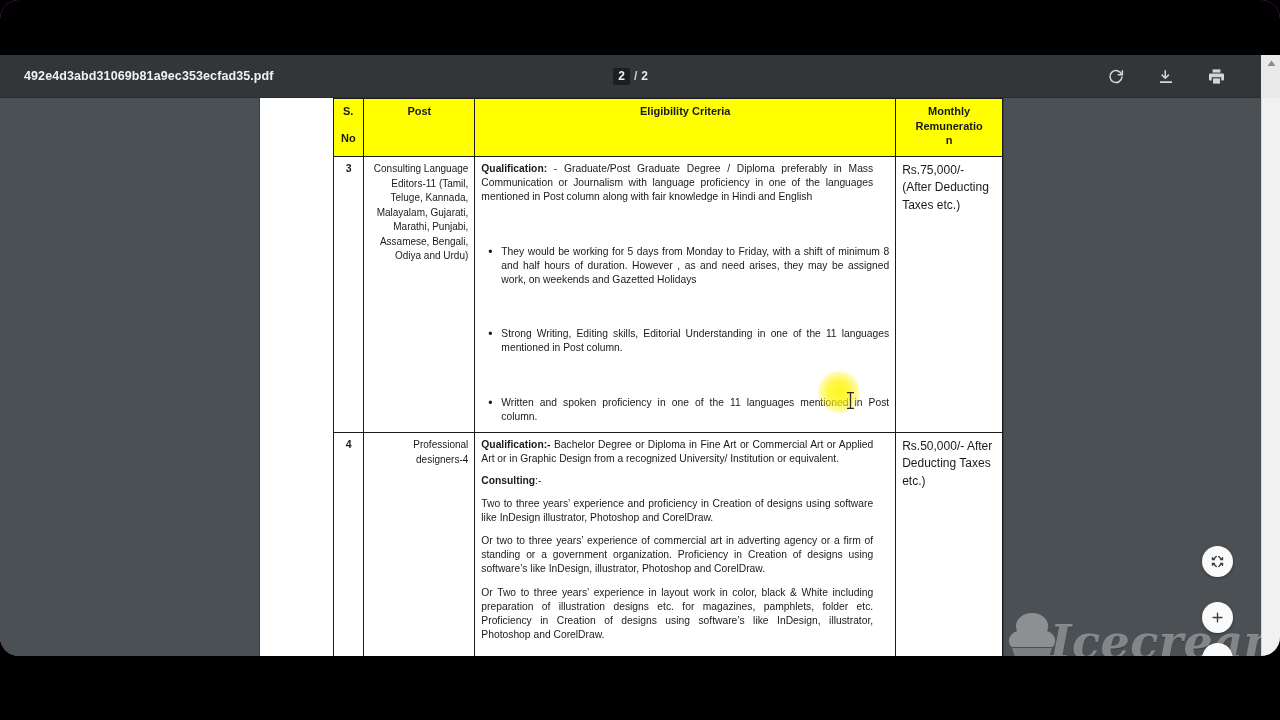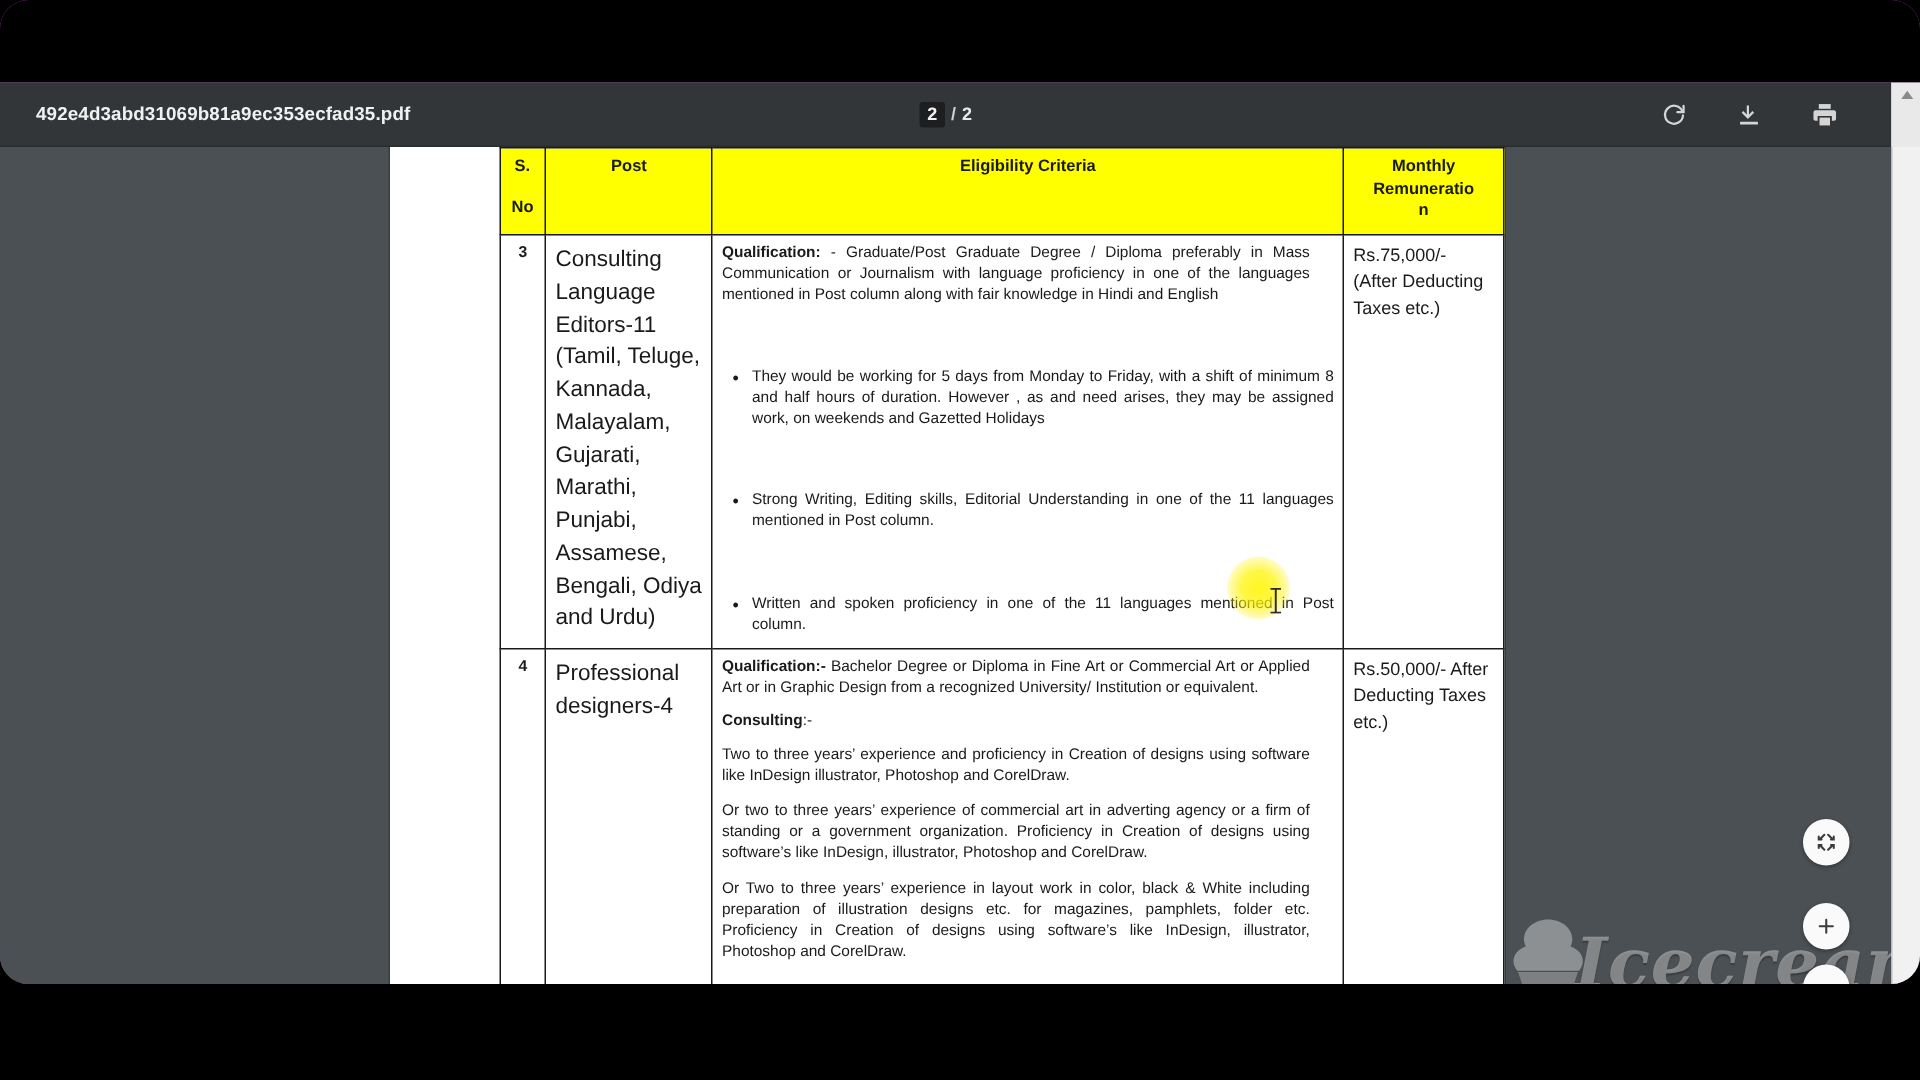--- a/index.html
+++ b/index.html
@@ -80,21 +80,21 @@
     height: 58px;
   }
   th.c-sno { width: 22px; }
   th.c-post { width: 105px; }
   th.c-elig { width: 398px; }
   th.c-rem  { width: 101px; }
   .sno-l1 { display: block; text-align: left; padding-left: 3px; }
   .sno-l2 { display: block; text-align: left; padding-left: 1px; margin-top: 12px; }
 
   td.c-sno { text-align: center; font-weight: bold; font-size: 10.5px; padding-top: 7px; }
-  td.c-post { font-size: 15px; line-height: 1.45; padding-top: 7px; }
+  td.c-post { font-size: 10px; line-height: 1.45; padding-top: 7px; text-align: right; }
   td.c-rem  { font-size: 12px; line-height: 1.45; padding-top: 7px; }
   td.c-elig { font-size: 10.3px; line-height: 1.38; padding-top: 7px; text-align: justify; }
 
   .r3 td { height: 206px; }
 
   .para { margin: 0 16px 9px 0; text-align: justify; }
   .para.tight { margin-bottom: 8px; }
   .lbl { font-weight: bold; }
   ul.bullets { list-style: none; margin: 0; padding: 0; }
   ul.bullets li {

